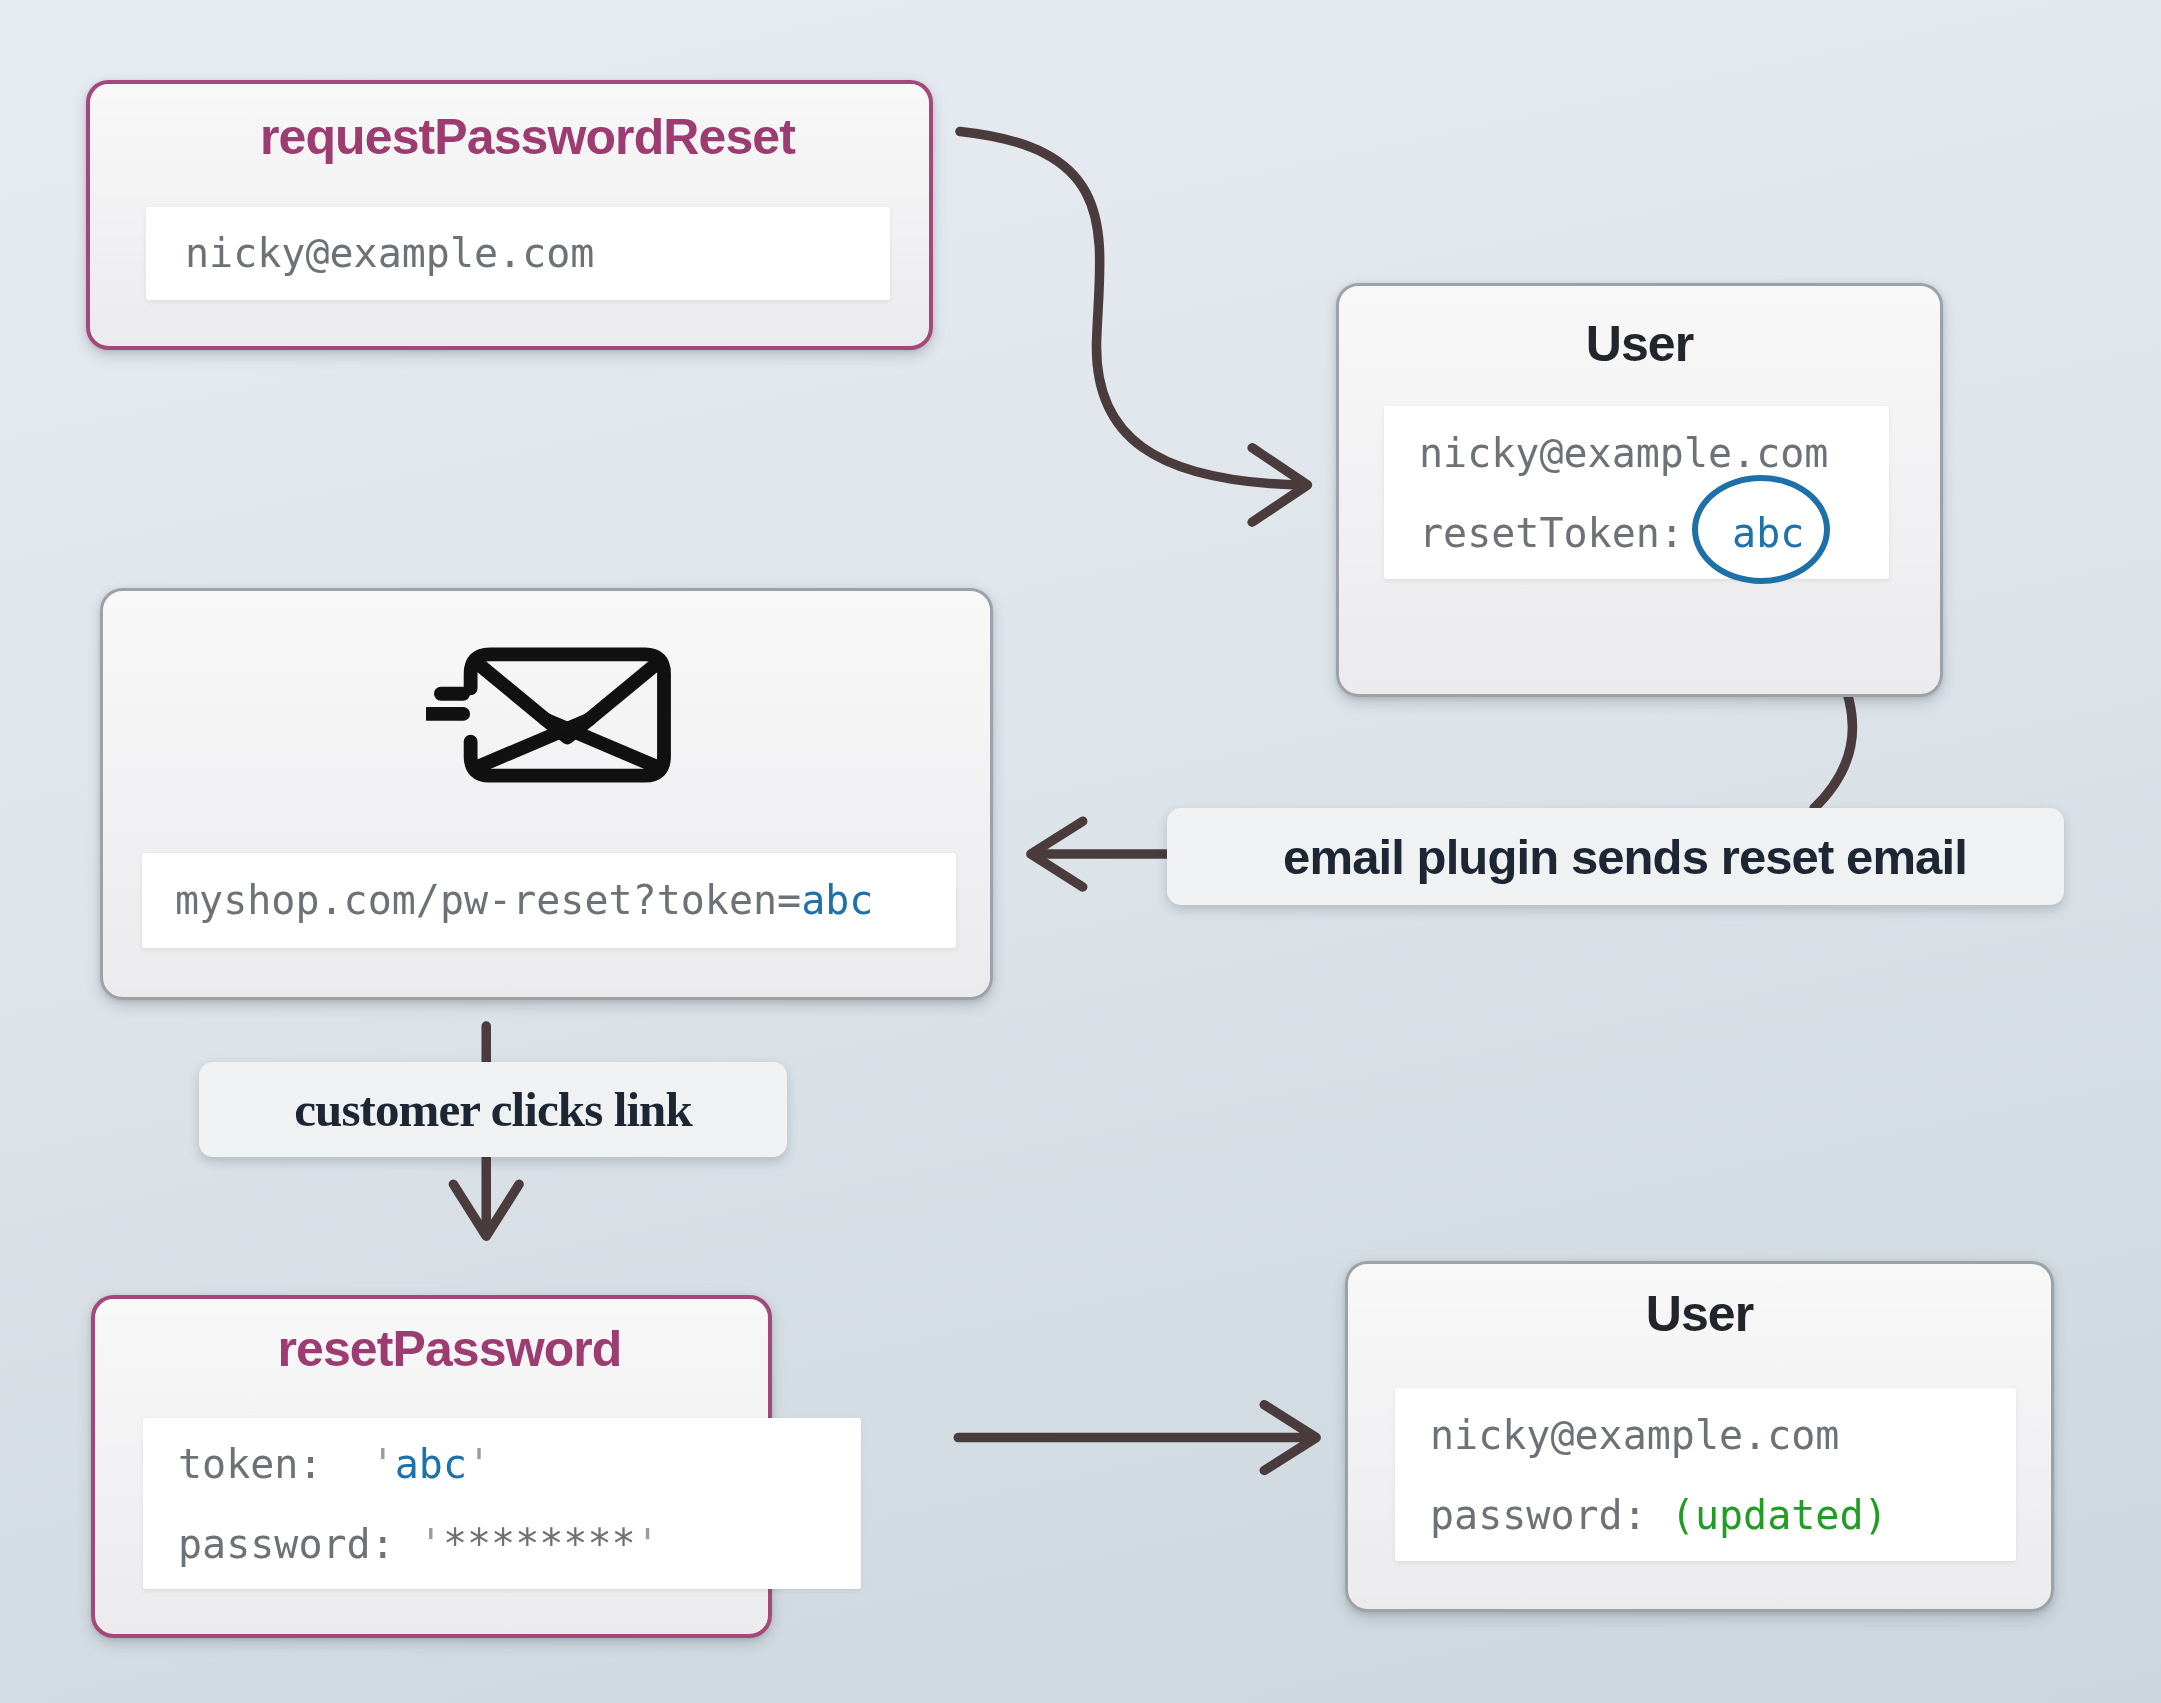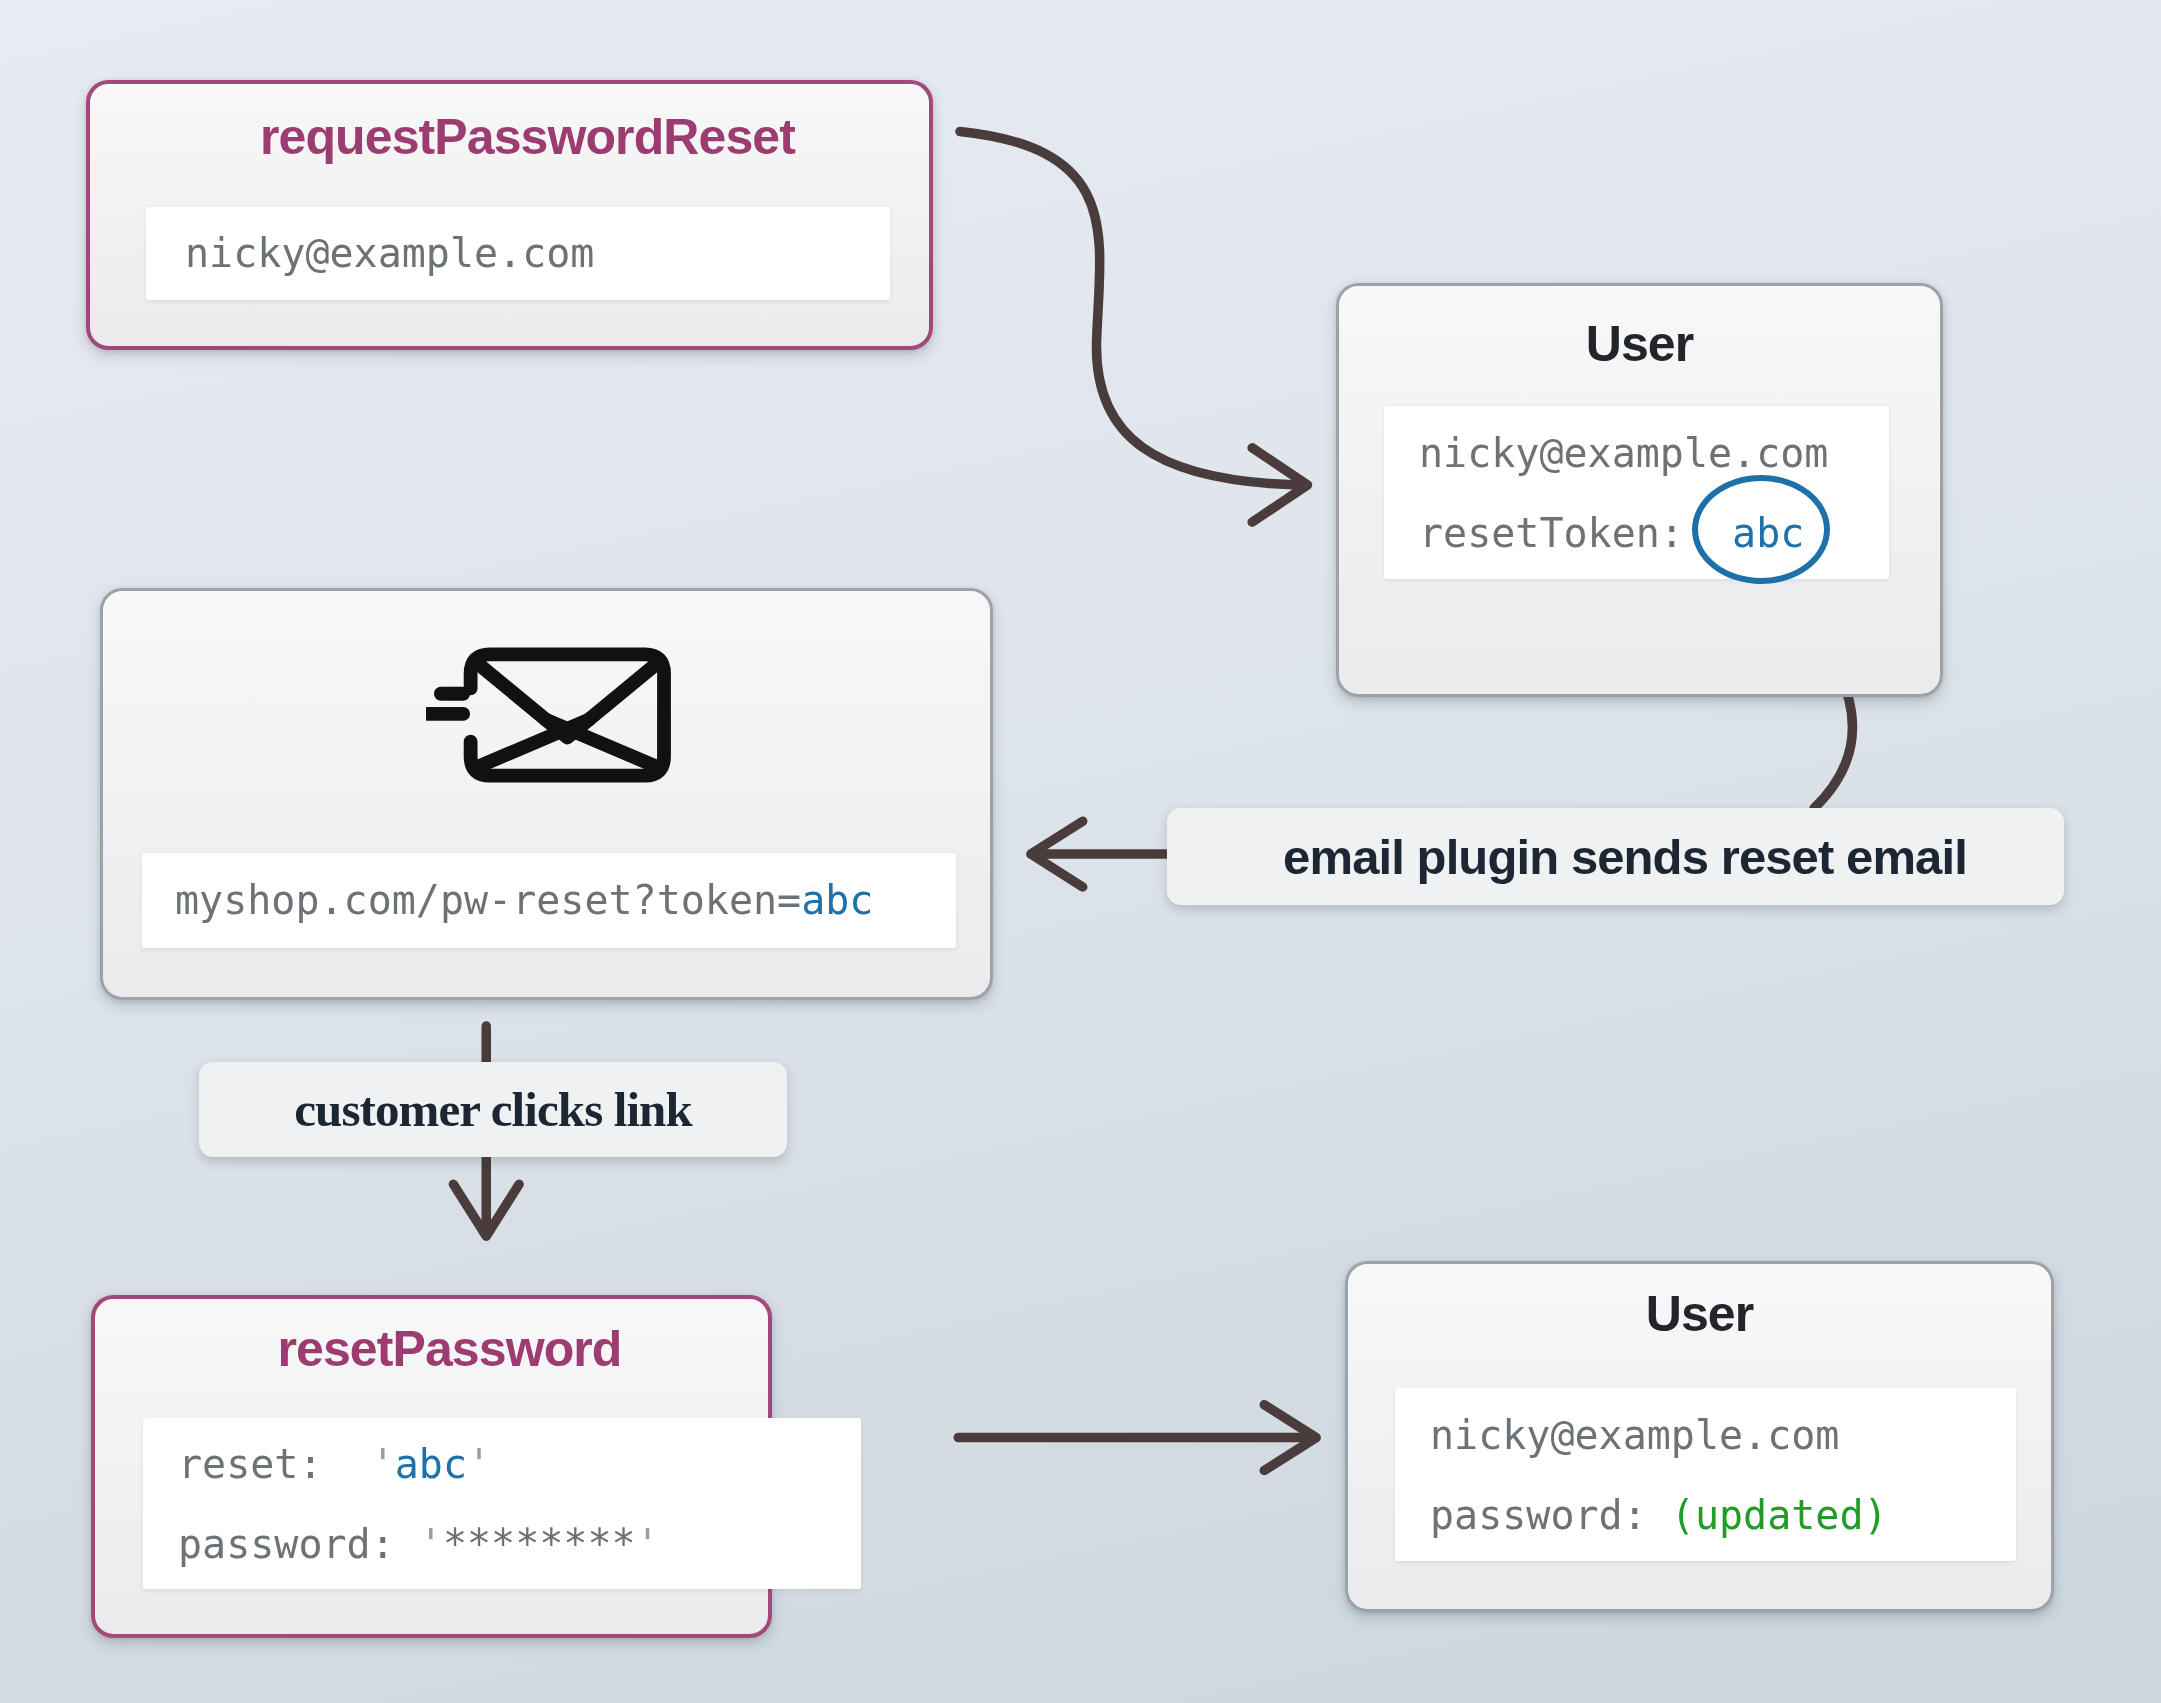--- a/index.html
+++ b/index.html
@@ -107,21 +107,21 @@
     </div>
   </div>
 
   <div class="pill" style="left:1167px;top:808px;width:878px;height:97px;padding-left:19px;">email plugin sends reset email</div>
 
   <div class="pill" style="left:199px;top:1062px;width:588px;height:95px;font-family:Liberation Serif, serif;">customer clicks link</div>
 
   <div class="node purple" style="left:91px;top:1295px;width:681px;height:343px;">
     <div class="node-title t-purple" style="margin-top:22.5px;">resetPassword</div>
     <div class="field" style="left:48px;top:119px;width:718px;height:171px;padding-left:35px;">
-      <span class="mono"><span>reset: </span> <span class="quote">'</span><span class="blue">abc</span><span class="quote">'</span></span>
+      <span class="mono"><span>token: </span> <span class="quote">'</span><span class="blue">abc</span><span class="quote">'</span></span>
       <span class="mono"><span>password: </span><span class="quote">'</span><span>********</span><span class="quote">'</span></span>
     </div>
   </div>
 
   <div class="node gray" style="left:1345px;top:1261px;width:709px;height:351px;">
     <div class="node-title t-dark" style="margin-top:22.5px;">User</div>
     <div class="field" style="left:47px;top:124px;width:621px;height:173px;padding-left:35px;">
       <span class="mono">nicky@example.com</span>
       <span class="mono"><span>password: </span><span class="green">(updated)</span></span>
     </div>

